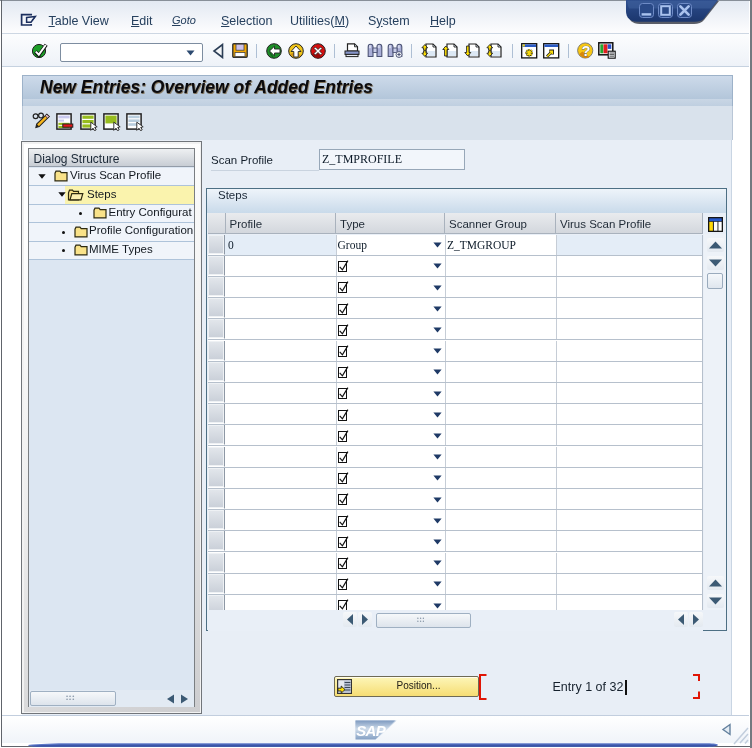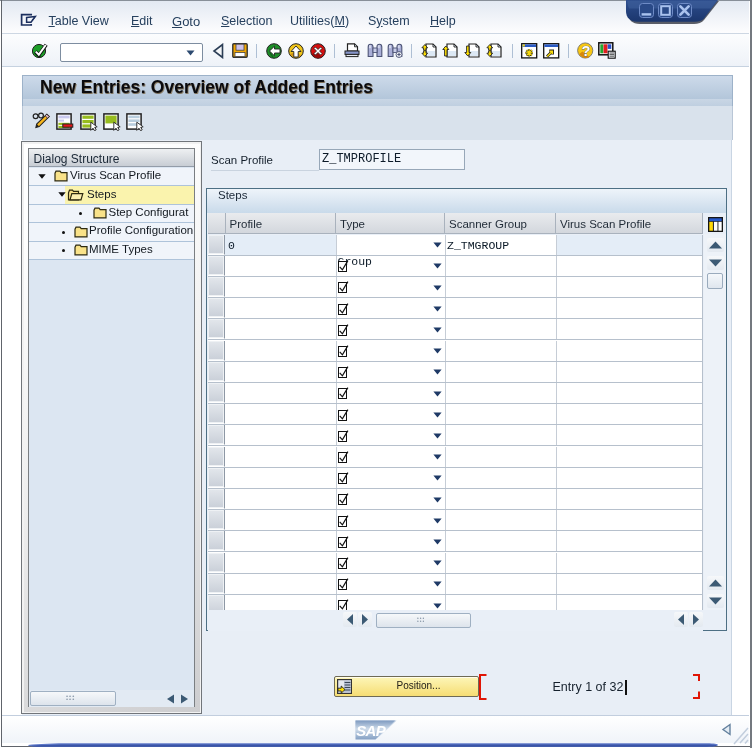--- a/index.html
+++ b/index.html
@@ -1,36 +1,36 @@
 <!DOCTYPE html>
 <html><head><meta charset="utf-8">
 <style>
 html,body{margin:0;padding:0;}
 *{box-sizing:border-box;}
 body{font-family:"Liberation Sans",sans-serif;}
 #win{position:relative;width:752px;height:748px;background:#fff;overflow:hidden;}
 .abs{position:absolute;}
-.mono{font-family:Liberation Mono, monospace;}
+.mono{font-family:Liberation Serif, serif;}
 .u{text-decoration:underline;}
 </style></head><body>
 <div id="win">
 
 <div class="abs" style="left:0;top:0;width:752px;height:1px;background:#888f98;"></div>
 <div class="abs" style="left:1px;top:0;width:1px;height:747px;background:#60646b;"></div>
 <div class="abs" style="left:749.5px;top:0;width:2px;height:748px;background:#74797f;"></div>
 <div class="abs" style="left:1px;top:746px;width:749px;height:1px;background:#60646b;"></div>
 <div class="abs" style="left:2px;top:1px;width:747px;height:32px;background:linear-gradient(#e3e9f2,#fdfdfe);"></div>
 <svg class="abs" style="left:20px;top:13px;" width="17" height="14" viewBox="0 0 17 14">
 <path d="M11.2 2.6 L11.2 1.6 L1.6 1.6 L1.6 12 L11.2 12 L11.2 11" fill="none" stroke="#1c2f5e" stroke-width="1.7"></path>
 <path d="M6.6 4.6 L15.4 3.4 L11 9.2 L6.6 9.2 Z" fill="none" stroke="#1c2f5e" stroke-width="1.5"></path>
 <path d="M14.8 4 L11.4 8.6" stroke="#1c2f5e" stroke-width="1.3" stroke-dasharray="1.6 1.1"></path>
 </svg>
 <div class="abs" style="left:48.5px;top:14px;font-size:12.5px;color:#26405e;"><span class="u">T</span>able View</div>
 <div class="abs" style="left:131px;top:14px;font-size:12.5px;color:#26405e;"><span class="u">E</span>dit</div>
-<div class="abs" style="left:172px;top:14px;font-size:13px;color:#26405e;"><span class="u">G</span>oto</div>
+<div class="abs" style="left:172px;top:14px;font-size:11px;color:#26405e;font-style:italic;"><span class="u">G</span>oto</div>
 <div class="abs" style="left:221px;top:14px;font-size:12.5px;color:#26405e;"><span class="u">S</span>election</div>
 <div class="abs" style="left:290px;top:14px;font-size:12.5px;color:#26405e;">Utilities(<span class="u">M</span>)</div>
 <div class="abs" style="left:368px;top:14px;font-size:12.5px;color:#26405e;">S<span class="u">y</span>stem</div>
 <div class="abs" style="left:430px;top:14px;font-size:12.5px;color:#26405e;"><span class="u">H</span>elp</div>
 <div class="abs" style="left:2px;top:33px;width:747px;height:1px;background:#cdd7e3;"></div>
 <svg class="abs" style="left:618px;top:0;" width="134" height="26" viewBox="0 0 134 26">
 <defs>
         <linearGradient id="tabg" x1="0" y1="0" x2="0" y2="1">
 <stop offset="0" stop-color="#30508f"></stop>
           <stop offset="0.45" stop-color="#25437f"></stop>
@@ -166,21 +166,21 @@
 <svg class="abs" style="left:598px;top:42px;" width="18" height="17" viewBox="0 0 18 17">
       <rect x="0.8" y="0.8" width="14" height="12" fill="#fff" stroke="#111" stroke-width="1.5"></rect>
 <rect x="2.3" y="2.3" width="3" height="9" fill="#22a82e"></rect>
       <rect x="5.5" y="2.3" width="4" height="9" fill="#e02020"></rect>
       <rect x="9.7" y="2.3" width="3.6" height="4.6" fill="#2a50c8"></rect>
 <rect x="10.2" y="9.2" width="7" height="7" fill="#f0f3f8" stroke="#111" stroke-width="1.1"></rect>
 <path d="M11.5 11 L16 11 M11.5 12.6 L16 12.6 M11.5 14.2 L16 14.2" stroke="#444" stroke-width="0.9"></path>
     </svg>
 <div class="abs" style="left:22px;top:75px;width:711px;height:24px;background:linear-gradient(#cddaea,#b3c6da);border:1px solid #9db2c9;border-bottom:none;"></div>
 <div class="abs" style="left:22px;top:99px;width:711px;height:7px;background:linear-gradient(#c9d6e5,#bfcfe0);border-left:1px solid #9db2c9;border-right:1px solid #9db2c9;"></div>
-<div class="abs" style="left:40px;top:76.5px;font-size:17.5px;font-weight:bold;color:#0a0a0e;text-shadow:1px 1px 0 rgba(110,75,25,0.5),0 1px 0 rgba(60,45,20,0.35);">New Entries: Overview of Added Entries</div>
+<div class="abs" style="left:40px;top:76.5px;font-size:17.5px;font-weight:bold;font-style:italic;color:#0a0a0e;text-shadow:1px 1px 0 rgba(110,75,25,0.5),0 1px 0 rgba(60,45,20,0.35);">New Entries: Overview of Added Entries</div>
 <div class="abs" style="left:22px;top:106px;width:711px;height:34px;background:#d9e2ec;border-left:1px solid #b9c6d6;border-right:1px solid #b9c6d6;"></div>
 <svg class="abs" style="left:32px;top:112px;" width="19" height="19" viewBox="0 0 19 19">
       <circle cx="3.6" cy="4.2" r="2.4" fill="none" stroke="#222" stroke-width="1.2"></circle>
 <circle cx="9" cy="3.6" r="2.4" fill="none" stroke="#222" stroke-width="1.2"></circle>
 <path d="M6 4 L6.7 3.8" stroke="#222" stroke-width="1"></path>
 <path d="M14.8 2.2 L17.2 4.6 L7.2 14.6 L3.9 15.4 L4.7 12.1 Z" fill="#f7b61d" stroke="#222" stroke-width="1.1"></path>
 <path d="M14.8 2.2 L17.2 4.6 L15.6 6.2 L13.2 3.8 Z" fill="#eec3cc" stroke="#222" stroke-width="0.9"></path>
 <path d="M4.7 12.1 L7.2 14.6 L3.9 15.4 Z" fill="#222"></path>
     </svg>
 <svg class="abs" style="left:56px;top:113px;" width="19" height="18" viewBox="0 0 19 18">
@@ -233,21 +233,21 @@
 <svg class="abs" style="left:67px;top:189px;" width="17" height="12" viewBox="0 0 17 12">
       <path d="M1.5 3.8 L1.5 10.8 L11.5 10.8 L11.5 2.4 L6.5 2.4 L5.5 1.1 L2.5 1.1 Z" fill="#f9e289" stroke="#2e2a10" stroke-width="1.2"></path>
 <path d="M3 10.8 L4.8 4.6 L15.8 4.6 L14 10.8 Z" fill="#fbeeb0" stroke="#2e2a10" stroke-width="1.2"></path>
     </svg>
 <div class="abs" style="left:87px;top:187.6px;width:106px;height:16px;overflow:hidden;font-size:11.5px;color:#12181f;white-space:nowrap;">Steps</div>
 <div class="abs" style="left:29px;top:204.8px;width:165px;height:18.4px;background:#f0f4fa;border-bottom:1px solid #aec3da;"></div>
 <div class="abs" style="left:79px;top:212.3px;width:3px;height:3px;background:#111;border-radius:50%;"></div>
 <svg class="abs" style="left:92.5px;top:207px;" width="14" height="12" viewBox="0 0 14 12">
       <path d="M1 3.2 L1 10.8 L13 10.8 L13 2.6 L7.2 2.6 L6 1.2 L2 1.2 Z" fill="#f9e289" stroke="#2e2a10" stroke-width="1.2"></path>
     </svg>
-<div class="abs" style="left:108.5px;top:206.0px;width:84.5px;height:16px;overflow:hidden;font-size:11.5px;color:#12181f;white-space:nowrap;">Step Configurat</div>
+<div class="abs" style="left:108.5px;top:206.0px;width:84.5px;height:16px;overflow:hidden;font-size:11.5px;color:#12181f;white-space:nowrap;">Entry Configurat</div>
 <div class="abs" style="left:29px;top:223.2px;width:165px;height:18.4px;background:#f0f4fa;border-bottom:1px solid #aec3da;"></div>
 <div class="abs" style="left:61.5px;top:230.7px;width:3px;height:3px;background:#111;border-radius:50%;"></div>
 <svg class="abs" style="left:73.5px;top:226px;" width="14" height="12" viewBox="0 0 14 12">
       <path d="M1 3.2 L1 10.8 L13 10.8 L13 2.6 L7.2 2.6 L6 1.2 L2 1.2 Z" fill="#f9e289" stroke="#2e2a10" stroke-width="1.2"></path>
     </svg>
 <div class="abs" style="left:89px;top:224.4px;width:104px;height:16px;overflow:hidden;font-size:11.5px;color:#12181f;white-space:nowrap;">Profile Configuration</div>
 <div class="abs" style="left:29px;top:241.6px;width:165px;height:18.4px;background:#f0f4fa;border-bottom:1px solid #aec3da;"></div>
 <div class="abs" style="left:61.5px;top:249.1px;width:3px;height:3px;background:#111;border-radius:50%;"></div>
 <svg class="abs" style="left:73.5px;top:244px;" width="14" height="12" viewBox="0 0 14 12">
       <path d="M1 3.2 L1 10.8 L13 10.8 L13 2.6 L7.2 2.6 L6 1.2 L2 1.2 Z" fill="#f9e289" stroke="#2e2a10" stroke-width="1.2"></path>
@@ -284,21 +284,21 @@
     </svg>
 <div class="abs" style="left:207.5px;top:234.5px;width:495.5px;height:375.5px;overflow:hidden;background:#fff;border-right:1px solid #b6c0cc;">
 <div class="abs" style="left:0;top:0.00px;width:495.5px;height:21.20px;border-bottom:1px solid #b6c0cc;">
 <div class="abs" style="left:0;top:0;width:17px;height:100%;background:linear-gradient(#e3e7ec,#c9cfd8);border-right:1px solid #8e98a5;border-bottom:1px solid #fff;box-shadow:inset 0 0 0 1px #eef1f4;"></div>
 <div class="abs" style="left:128px;top:0;width:1px;height:100%;background:#c6cdd6;"></div>
 <div class="abs" style="left:237.5px;top:0;width:1px;height:100%;background:#c6cdd6;"></div>
 <div class="abs" style="left:348.5px;top:0;width:1px;height:100%;background:#c6cdd6;"></div>
 <div class="abs" style="left:17.5px;top:0;width:110.5px;height:100%;background:#e4edf7;"></div>
 <div class="abs" style="left:349.5px;top:0;width:146px;height:100%;background:#e4edf7;"></div>
 <div class="abs mono" style="left:20.5px;top:4px;font-size:11.5px;color:#0c1a28;">0</div>
-<div class="abs mono" style="left:130px;top:4px;font-size:11.5px;color:#0c1a28;margin-top:16px;">Group</div>
+<div class="abs mono" style="left:130px;top:4px;font-size:11.5px;color:#0c1a28;">Group</div>
 <div class="abs mono" style="left:239.5px;top:4px;font-size:11.5px;color:#0c1a28;">Z_TMGROUP</div>
 <svg class="abs" style="left:225.5px;top:7.8px;" width="9" height="6" viewBox="0 0 9 6">
           <path d="M0.4 0.4 L8.6 0.4 L4.5 5.6 Z" fill="#1f3a66"></path>
         </svg>
 </div>
 <div class="abs" style="left:0;top:21.20px;width:495.5px;height:21.20px;border-bottom:1px solid #b6c0cc;">
 <div class="abs" style="left:0;top:0;width:17px;height:100%;background:linear-gradient(#e3e7ec,#c9cfd8);border-right:1px solid #8e98a5;border-bottom:1px solid #fff;box-shadow:inset 0 0 0 1px #eef1f4;"></div>
 <div class="abs" style="left:128px;top:0;width:1px;height:100%;background:#c6cdd6;"></div>
 <div class="abs" style="left:237.5px;top:0;width:1px;height:100%;background:#c6cdd6;"></div>
 <div class="abs" style="left:348.5px;top:0;width:1px;height:100%;background:#c6cdd6;"></div>

